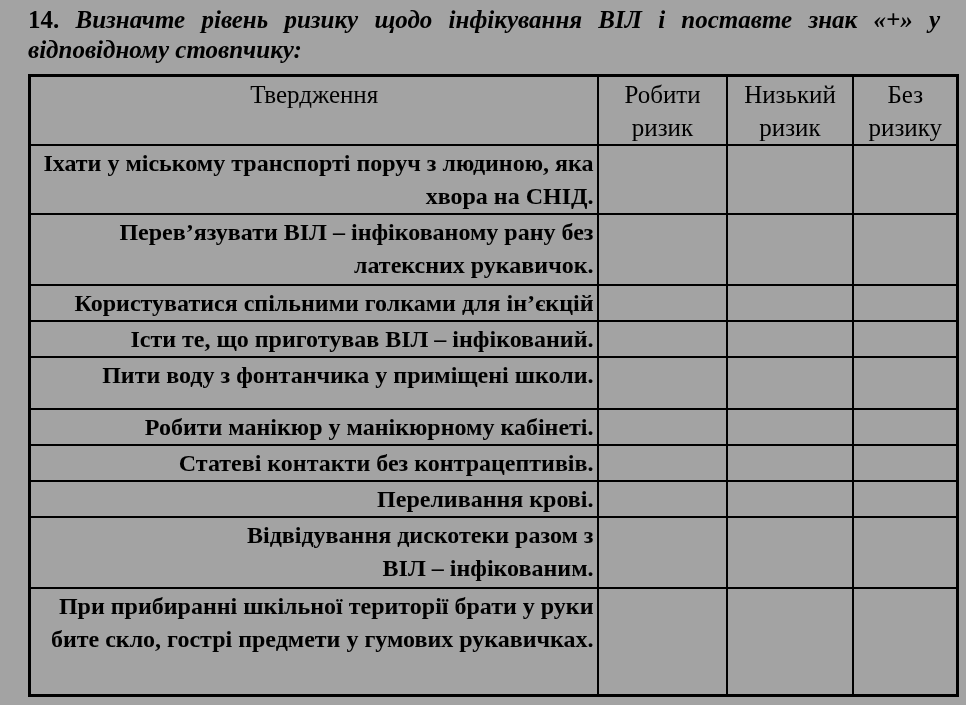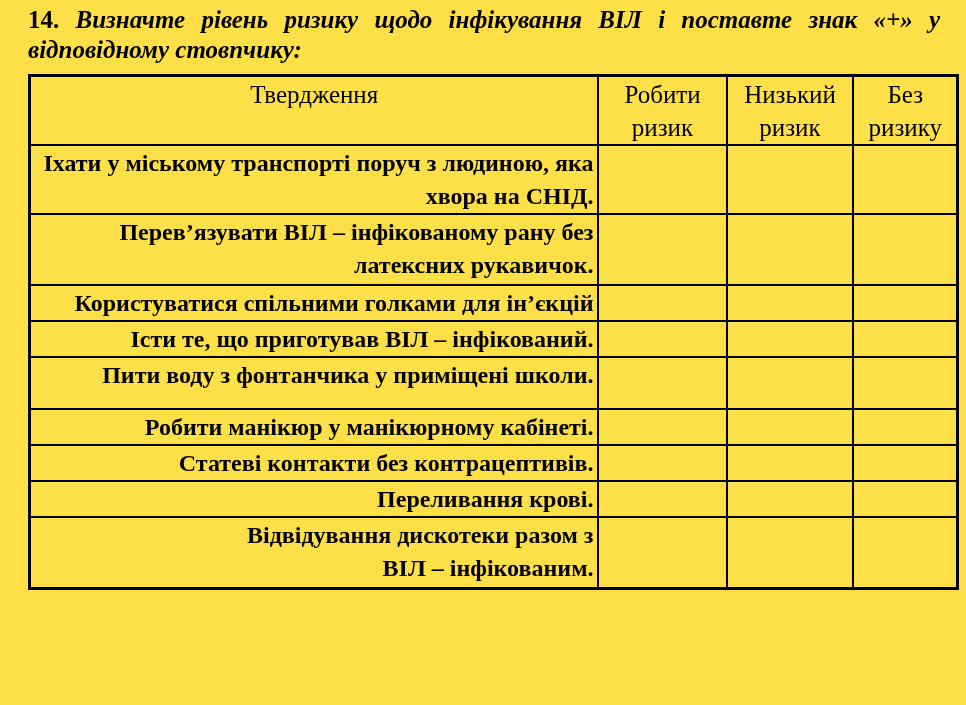--- a/index.html
+++ b/index.html
@@ -5,21 +5,21 @@
   html, body {
     margin: 0;
     padding: 0;
     background: #ffffff;
     font-family: "Liberation Serif", "DejaVu Serif", serif;
     color: #000000;
   }
   .page {
     width: 966px;
     height: 705px;
-    background: #fde047;
+    background: #a3a3a3;
     box-sizing: border-box;
     padding: 5px 0 0 28px;
     overflow: hidden;
   }
   .task-title {
     width: 912px;
     font-size: 25px;
     font-weight: bold;
     line-height: 30px;
     text-align: justify;
@@ -153,16 +153,22 @@
         <td class="mark"></td>
         <td class="mark"></td>
       </tr>
       <tr>
         <td class="stmt">Відвідування дискотеки разом з
 ВІЛ – інфікованим.</td>
         <td class="mark"></td>
         <td class="mark"></td>
         <td class="mark"></td>
       </tr>
+      <tr>
+        <td class="stmt">При прибиранні шкільної території брати у руки бите скло, гострі предмети у гумових рукавичках.</td>
+        <td class="mark"></td>
+        <td class="mark"></td>
+        <td class="mark"></td>
+      </tr>
     </tbody>
   </table>
 
 </div>
 
 </body></html>

